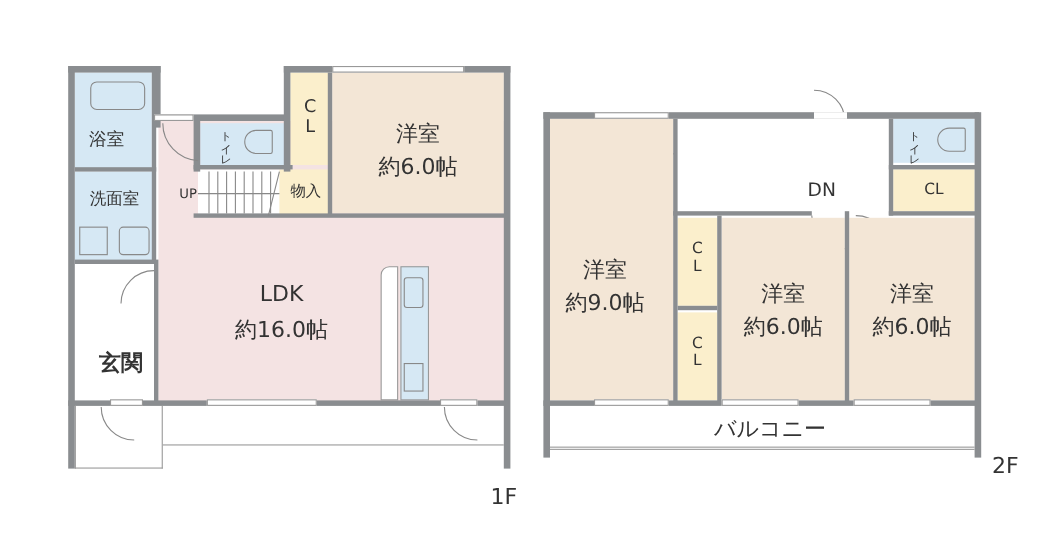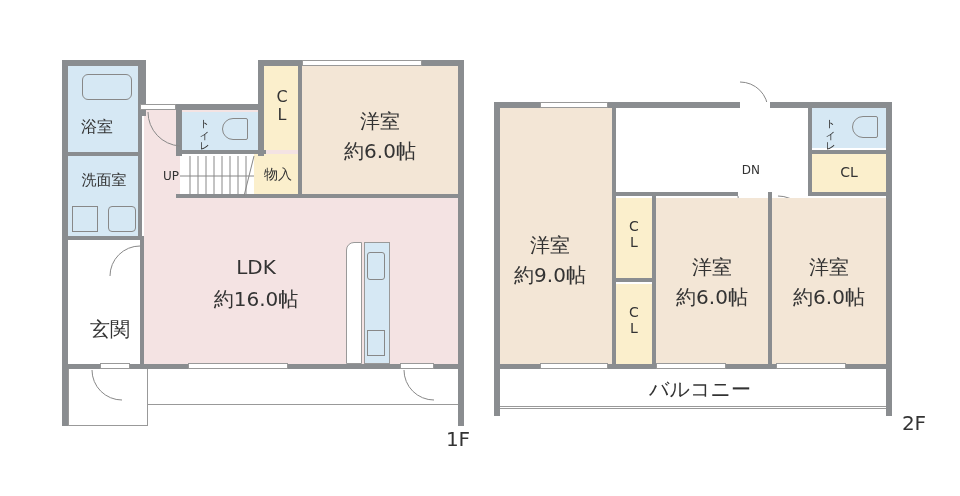--- a/index.html
+++ b/index.html
@@ -106,22 +106,22 @@
   <div class="lbl sm" style="left:68px;top:172px;width:72px;font-size:15px;">洗面室</div>
   <div class="lbl sm" style="left:196px;top:112px;width:14px;font-size:10px;writing-mode:vertical-rl;">トイレ</div>
   <div class="lbl med" style="left:264px;top:88px;width:36px;">C
 L</div>
   <div class="lbl sm" style="left:256px;top:166px;width:44px;font-size:14px;">物入</div>
   <div class="lbl sm" style="left:158px;top:170px;width:26px;font-size:12px;">UP</div>
   <div class="lbl big" style="left:302px;top:110px;width:156px;">洋室</div>
   <div class="lbl big" style="left:302px;top:140px;width:156px;">約6.0帖</div>
   <div class="lbl big" style="left:186px;top:256px;width:140px;">LDK</div>
   <div class="lbl big" style="left:186px;top:288px;width:140px;">約16.0帖</div>
-  <div class="lbl big" style="left:82px;top:318px;width:56px;">玄関</div>
-  <div class="lbl big" style="left:440px;top:428px;width:36px;">1F</div>
+  <div class="lbl big" style="left:82px;top:318px;width:56px;font-weight:bold;">玄関</div>
+  <div class="lbl big" style="left:440px;top:440px;width:36px;">1F</div>
 </div>
 
 <div>
   <div class="room" style="left:500px;top:108px;width:112px;height:256px;background:#f3e6d6;"></div>
   <div class="room" style="left:614px;top:108px;width:194px;height:86px;background:#fff;"></div>
   <div class="room" style="left:812px;top:108px;width:74px;height:40px;background:#d6e8f4;"></div>
   <div class="room" style="left:812px;top:154px;width:74px;height:38px;background:#fbefcc;"></div>
   <div class="room" style="left:616px;top:198px;width:36px;height:80px;background:#fbefcc;"></div>
   <div class="room" style="left:616px;top:284px;width:36px;height:80px;background:#fbefcc;"></div>
   <div class="room" style="left:656px;top:198px;width:112px;height:166px;background:#f3e6d6;"></div>
@@ -143,21 +143,21 @@
   <div class="win" style="left:740px;top:102px;width:30px;height:6px;background:#fff;border:none;"></div>
   <div class="win" style="left:540px;top:363px;width:68px;height:6px;"></div>
   <div class="win" style="left:656px;top:363px;width:70px;height:6px;"></div>
   <div class="win" style="left:776px;top:363px;width:70px;height:6px;"></div>
   <div class="abs" style="left:500px;top:369px;width:386px;height:40px;border-bottom:3px double #999;"></div>
 
   <div class="abs" style="left:852px;top:116px;width:26px;height:22px;border:1px solid #888;border-radius:11px 2px 2px 11px;"></div>
 
   <div class="lbl sm" style="left:822px;top:112px;width:14px;font-size:10px;writing-mode:vertical-rl;">トイレ</div>
   <div class="lbl sm" style="left:812px;top:164px;width:74px;font-size:14px;">CL</div>
-  <div class="lbl sm" style="left:734px;top:164px;width:26px;font-size:12px;text-align:right;">DN</div>
+  <div class="lbl sm" style="left:734px;top:164px;width:26px;font-size:17px;">DN</div>
   <div class="lbl med" style="left:616px;top:218px;width:36px;font-size:14px;">C
 L</div>
   <div class="lbl med" style="left:616px;top:304px;width:36px;font-size:14px;">C
 L</div>
   <div class="lbl big" style="left:500px;top:234px;width:100px;">洋室</div>
   <div class="lbl big" style="left:500px;top:264px;width:100px;">約9.0帖</div>
   <div class="lbl big" style="left:656px;top:256px;width:112px;">洋室</div>
   <div class="lbl big" style="left:656px;top:286px;width:112px;">約6.0帖</div>
   <div class="lbl big" style="left:772px;top:256px;width:114px;">洋室</div>
   <div class="lbl big" style="left:772px;top:286px;width:114px;">約6.0帖</div>

